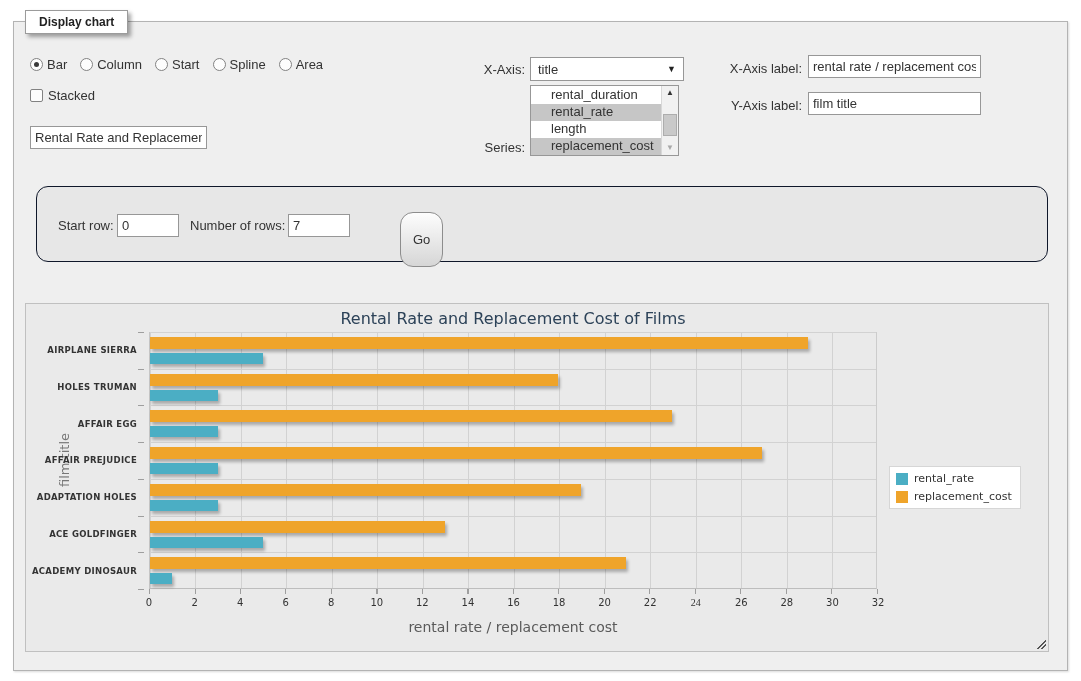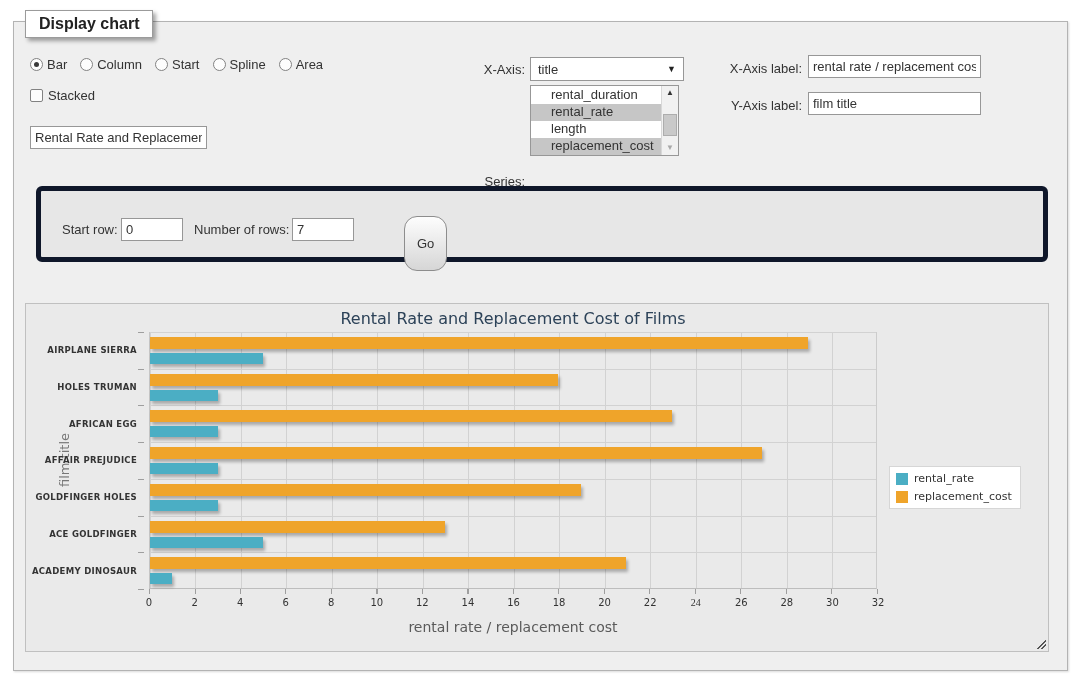--- a/index.html
+++ b/index.html
@@ -5,21 +5,21 @@
   * { margin:0; padding:0; box-sizing:border-box; }
   html,body { width:1081px; height:681px; background:#ffffff;
     font-family:"Liberation Sans", sans-serif; font-size:13px; color:#333; }
   .abs { position:absolute; }
   #canvas { position:relative; width:1081px; height:681px; overflow:hidden; }
 
   
   .fieldset { left:13px; top:21px; width:1055px; height:650px;
     background:#efefef; border:1px solid #b3b3b3; box-shadow:1px 1px 2px rgba(0,0,0,.15); }
   .legendbox { left:25px; top:10px; background:#fff; border:1px solid #9b9b9b;
-    padding:4px 13px; font-weight:bold; font-size:16px; color:#222;
+    padding:4px 13px; font-weight:bold; font-size:12px; color:#222;
     box-shadow:3px 3px 4px rgba(0,0,0,.35); z-index:3; }
 
   
   .radiorow { left:30px; top:57px; display:flex; align-items:center; gap:13px; }
   .ropt { display:flex; align-items:center; gap:4px; cursor:default;text-align:center; }
   .radio { width:13px; height:13px; border:1px solid #828282; border-radius:50%;
     background:#fdfdfd; position:relative; flex:0 0 auto; }
   .radio.on::after { content:""; position:absolute; left:3px; top:3px;
     width:5px; height:5px; border-radius:50%; background:#3a3a3a; }
   .checkrow { left:30px; top:88px; display:flex; align-items:center; gap:5px; }
@@ -41,21 +41,21 @@
   .opt.sel { background:#c6c6c6; }
   .sbar { flex:0 0 17px; background:#f1f1f1; border-left:1px solid #d8d8d8;
     position:relative; display:flex; flex-direction:column;
     justify-content:space-between; align-items:center; padding:2px 0; }
   .sbar .up { font-size:8px; color:#333; line-height:10px; }
   .sbar .dn { font-size:8px; color:#a9a9a9; line-height:10px; }
   .thumb { position:absolute; left:1px; top:28px; width:14px; height:22px;
     background:#c9c9c9; border:1px solid #adadad; }
 
   
-  .panel { background:#e7e7e7; border:5px solid #0f172a; border-radius:6px; }
+  .panel { background:#e7e7e7; border:1px solid #0f172a; border-radius:12px; }
   .pag { left:36px; top:186px; width:1012px; height:76px; }
   .go { left:363px; top:25px; border:1px solid #8d8d8d; border-radius:13px;
     background:linear-gradient(#fdfdfd,#d6d6d6); padding:19px 12px;
     font:13px "Liberation Sans", sans-serif; color:#333; cursor:pointer; }
 
   
   .chart { left:25px; top:303px; width:1024px; height:349px;
     background:#eaeaea; border:1px solid #c0c0c0;
     font-family:"DejaVu Sans", sans-serif; }
   .ctitle { left:123px; top:5px; width:728px; text-align:center;
@@ -126,21 +126,21 @@
   </div>
 
   <input class="abs txt" style="left: 30px; top: 126px; width: 177px;" value="Rental Rate and Replacement Cost of Films">
 
   <div class="abs lbl rlbl" style="left:425px; top:62px; width:100px;">X-Axis:</div>
   <div class="abs selectbox">
     <span>title</span>
     <span class="arrow">▼</span>
   </div>
 
-  <div class="abs lbl rlbl" style="left:425px; top:140px; width:100px;margin-top:34px;">Series:</div>
+  <div class="abs lbl rlbl" style="left:425px; top:140px; width:100px;">Series:</div>
   <div class="abs listbox">
     <div class="opts">
       <div class="opt">rental_duration</div>
       <div class="opt sel">rental_rate</div>
       <div class="opt">length</div>
       <div class="opt sel">replacement_cost</div>
     </div>
     <div class="sbar">
       <span class="up">▲</span>
       <span class="thumb"></span>
@@ -162,23 +162,23 @@
   </div>
 
   <div class="abs chart">
     <div class="abs ctitle">Rental Rate and Replacement Cost of Films</div>
     <div class="abs ytitle">
         <span>film title</span>
       </div>
     <div class="abs cats">
         <div class="cat">AIRPLANE SIERRA</div>
         <div class="cat">HOLES TRUMAN</div>
-        <div class="cat">AFRICAN EGG</div>
+        <div class="cat">AFFAIR EGG</div>
         <div class="cat">AFFAIR PREJUDICE</div>
-        <div class="cat">GOLDFINGER HOLES</div>
+        <div class="cat">ADAPTATION HOLES</div>
         <div class="cat">ACE GOLDFINGER</div>
         <div class="cat">ACADEMY DINOSAUR</div>
       </div>
     <div class="abs yticks"></div>
     <div class="abs plot">
         <div class="grp">
           <div class="bar" style="width: 90.5938%; background: rgb(239, 164, 42);"></div>
           <div class="bar" style="width: 15.5938%; background: rgb(75, 174, 196);"></div>
         </div>
         <div class="grp">

